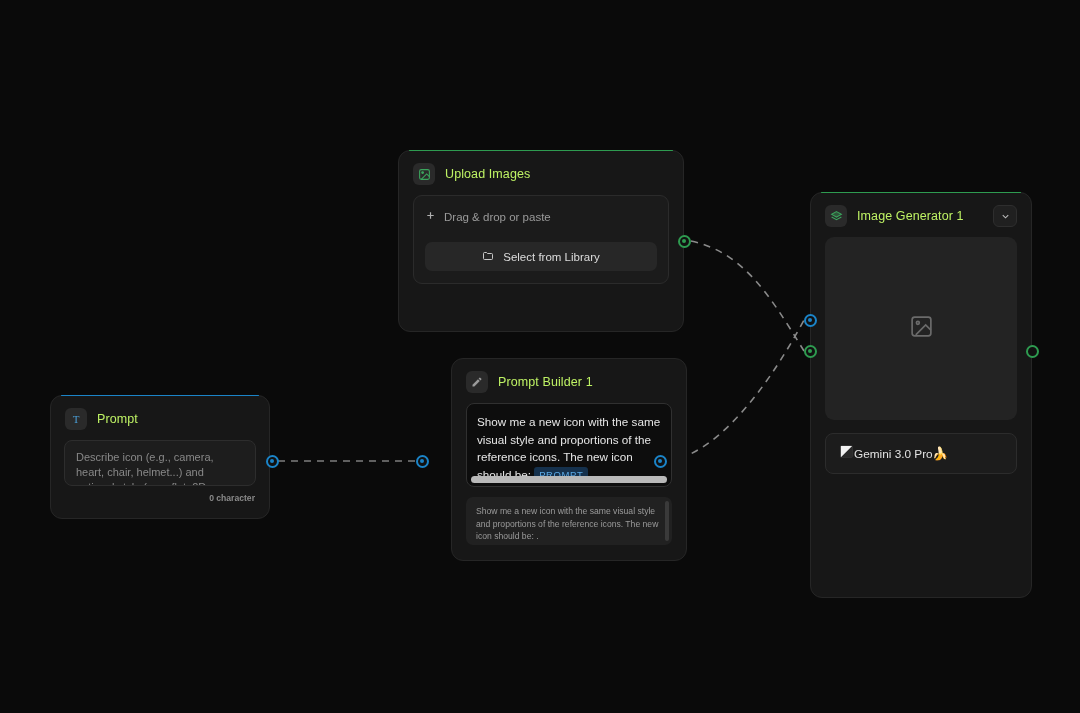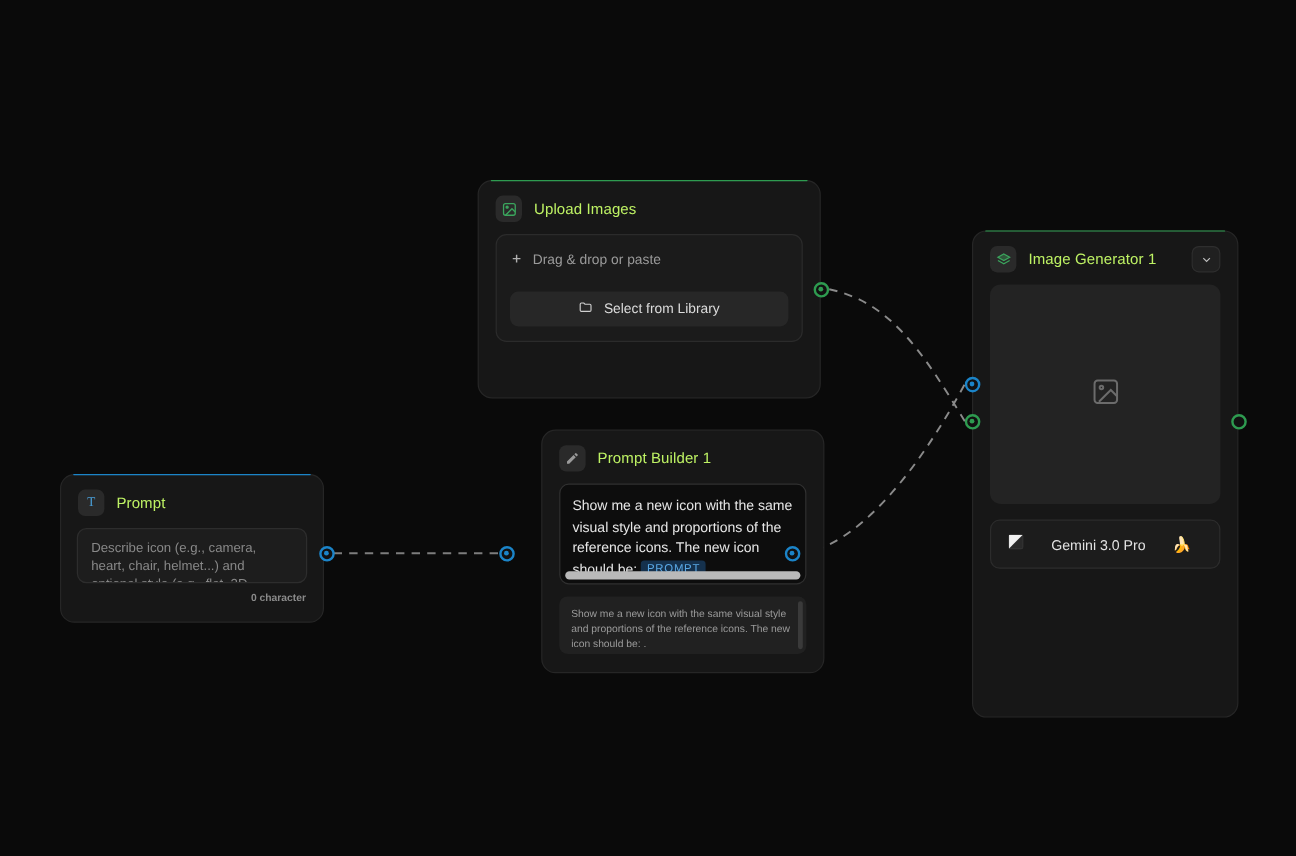--- a/index.html
+++ b/index.html
@@ -247,21 +247,21 @@
   }
 
   .model-row {
     margin: 13px 14px 0 14px;
     height: 41px;
     background: #1c1c1c;
     border: 1px solid #2c2c2c;
     border-radius: 8px;
     display: flex;
     align-items: center;
-    gap: 22px;
+    gap: 0;
     padding: 4px 13px;
   }
 
   .model-label {
     font-size: 11.8px;
     color: #e2e2e2;
   }
 
   .banana { font-size: 13px; }
 

